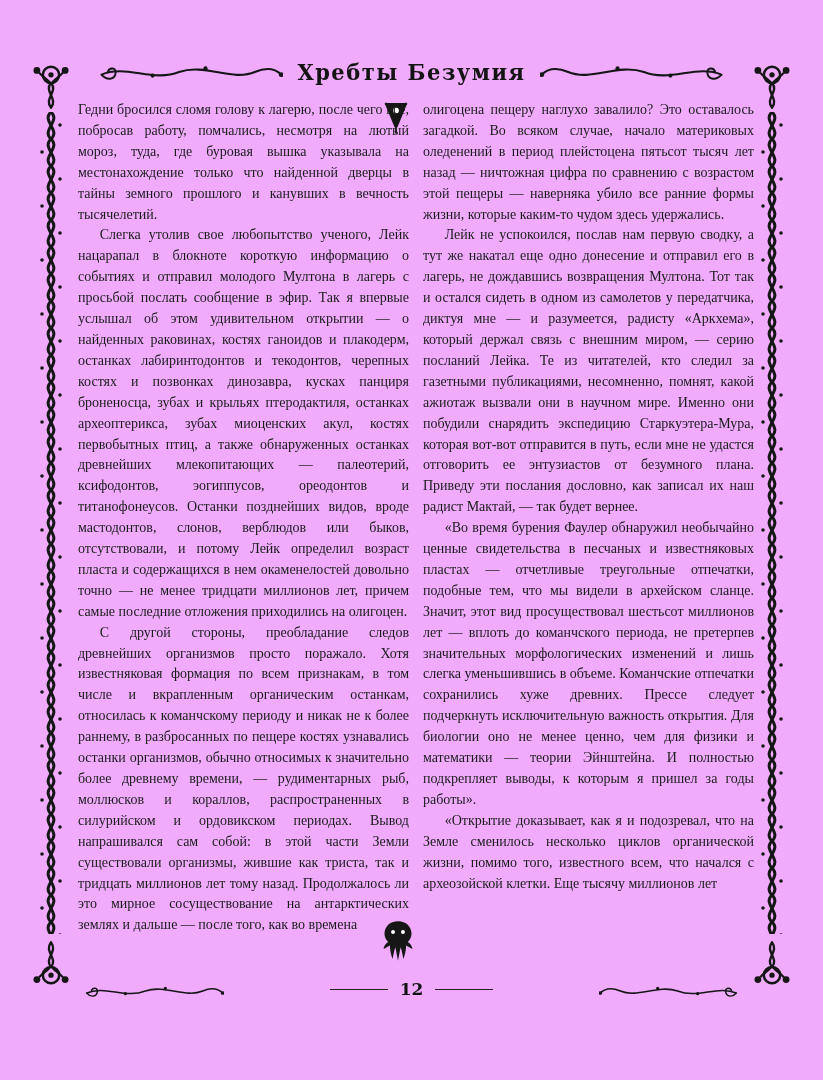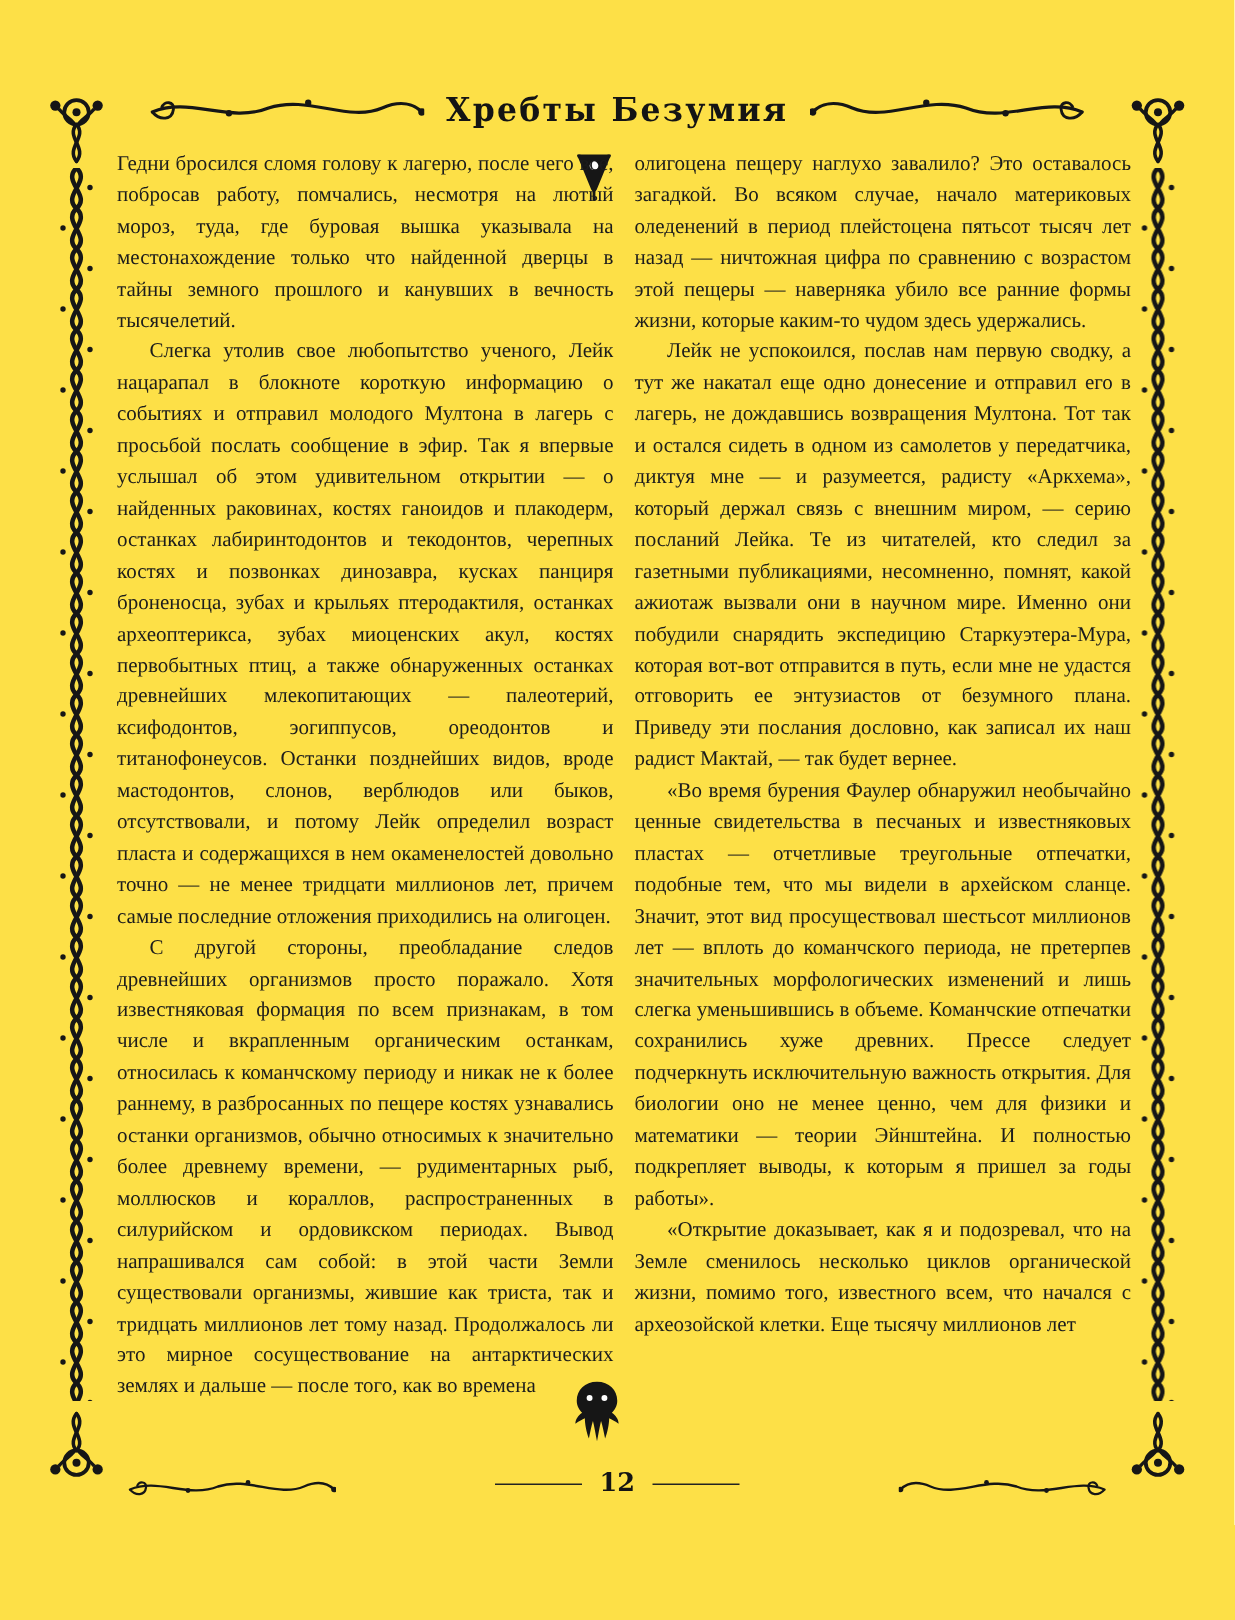--- a/index.html
+++ b/index.html
@@ -1,19 +1,19 @@
 <!DOCTYPE html>
 <html lang="ru"><head>
 <meta charset="utf-8">
 <style>
   html,body{margin:0;padding:0;background:#ffffff;}
   .page{
     position:relative;
     width:823px;height:1080px;
-    background:#fde047;
+    background:#f0abfc;
     overflow:hidden;
     font-family:"Liberation Serif", serif;
     color:#1c1c1c;
   }
   
   .header{
     position:absolute;top:52px;left:0;width:823px;height:40px;
     display:flex;align-items:center;justify-content:center;gap:14px;
   }
   .page-title{

